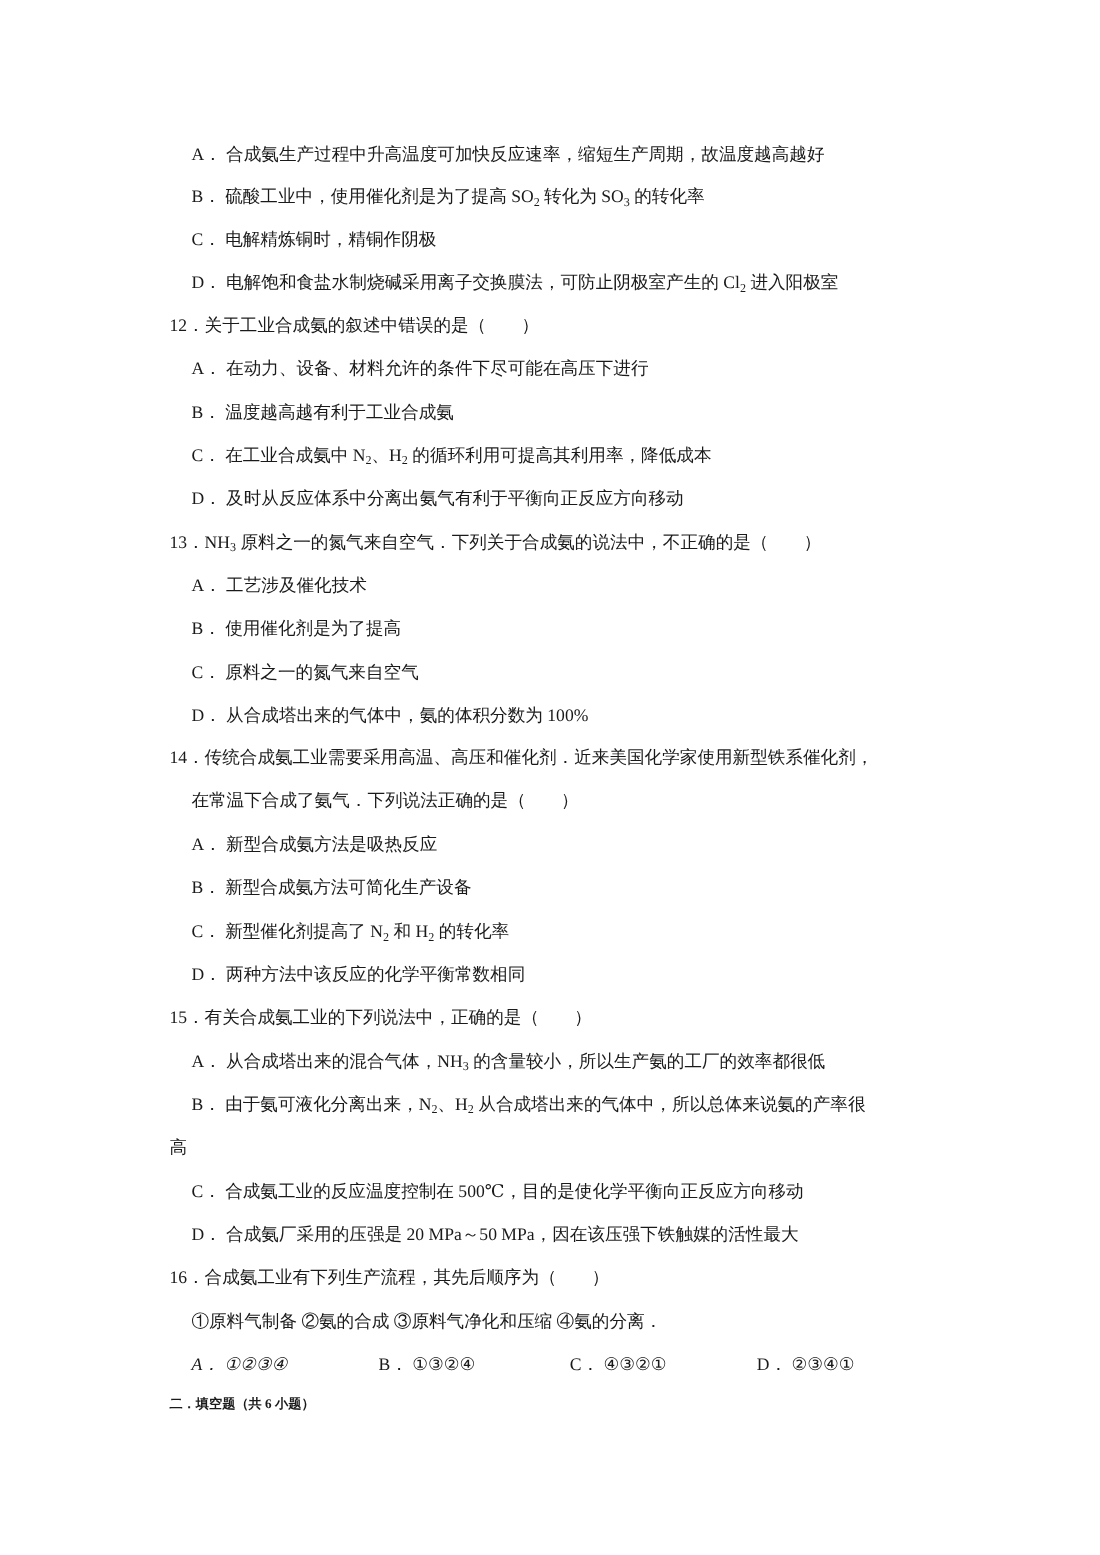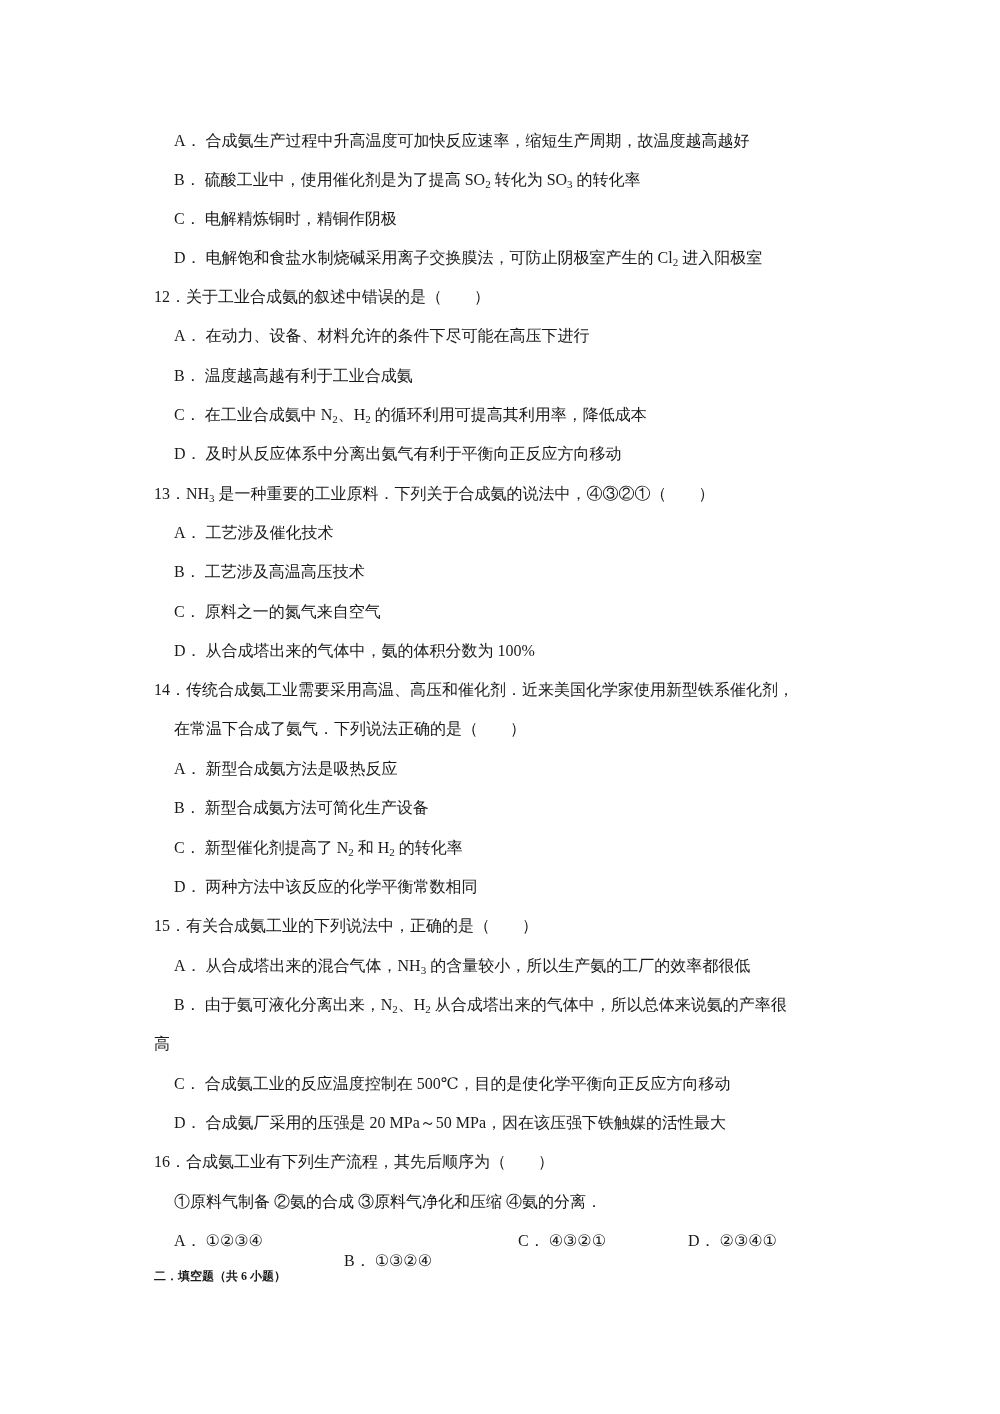--- a/index.html
+++ b/index.html
@@ -61,27 +61,27 @@
   <span class="label">B．</span><span>温度越高越有利于工业合成氨</span>
 </div>
 <div class="line opt" style="top:405px">
   <span class="label">C．</span><span>在工业合成氨中 N</span><sub>2</sub><span>、H</span><sub>2</sub><span> 的循环利用可提高其利用率，降低成本</span>
 </div>
 <div class="line opt" style="top:444px">
   <span class="label">D．</span><span>及时从反应体系中分离出氨气有利于平衡向正反应方向移动</span>
 </div>
 
 <div class="line q" style="top:484px">
-  <span>13．NH</span><sub>3</sub><span> 是一种重要的工业原料．下列关于合成氨的说法中，④③②①（　　）</span>
+  <span>13．NH</span><sub>3</sub><span> 原料之一的氮气来自空气．下列关于合成氨的说法中，不正确的是（　　）</span>
 </div>
 <div class="line opt" style="top:523px">
   <span class="label">A．</span><span>工艺涉及催化技术</span>
 </div>
 <div class="line opt" style="top:562px">
-  <span class="label">B．</span><span>工艺涉及高温高压技术</span>
+  <span class="label">B．</span><span>使用催化剂是为了提高</span>
 </div>
 <div class="line opt" style="top:602px">
   <span class="label">C．</span><span>原料之一的氮气来自空气</span>
 </div>
 <div class="line opt" style="top:641px">
   <span class="label">D．</span><span>从合成塔出来的气体中，氨的体积分数为 100%</span>
 </div>
 
 <div class="line q" style="top:680px">14．传统合成氨工业需要采用高温、高压和催化剂．近来美国化学家使用新型铁系催化剂，</div>
 <div class="line cont" style="top:719px">在常温下合成了氨气．下列说法正确的是（　　）</div>
@@ -109,24 +109,24 @@
 <div class="line opt" style="top:1074px">
   <span class="label">C．</span><span>合成氨工业的反应温度控制在 500℃，目的是使化学平衡向正反应方向移动</span>
 </div>
 <div class="line opt" style="top:1113px">
   <span class="label">D．</span><span>合成氨厂采用的压强是 20 MPa～50 MPa，因在该压强下铁触媒的活性最大</span>
 </div>
 
 <div class="line q" style="top:1152px">16．合成氨工业有下列生产流程，其先后顺序为（　　）</div>
 <div class="line cont" style="top:1192px">①原料气制备 ②氨的合成 ③原料气净化和压缩 ④氨的分离．</div>
 <div class="line" style="top:1231px; left:174px; width:700px;">
-  <span class="inline-opt" style="position:absolute; left:0;">
+  <span class="inline-opt" style="position:absolute; left:0;font-style:italic;">
     <span class="label">A．</span><span>①②③④</span>
   </span>
-  <span class="inline-opt" style="position:absolute; left:170px;margin-top:20px;">
+  <span class="inline-opt" style="position:absolute; left:170px;">
     <span class="label">B．</span><span>①③②④</span>
   </span>
   <span class="inline-opt" style="position:absolute; left:328px;margin-left:16px;">
     <span class="label">C．</span><span>④③②①</span>
   </span>
   <span class="inline-opt" style="position:absolute; left:514px;font-family:Liberation Serif, serif;">
     <span class="label">D．</span><span>②③④①</span>
   </span>
 </div>
 

